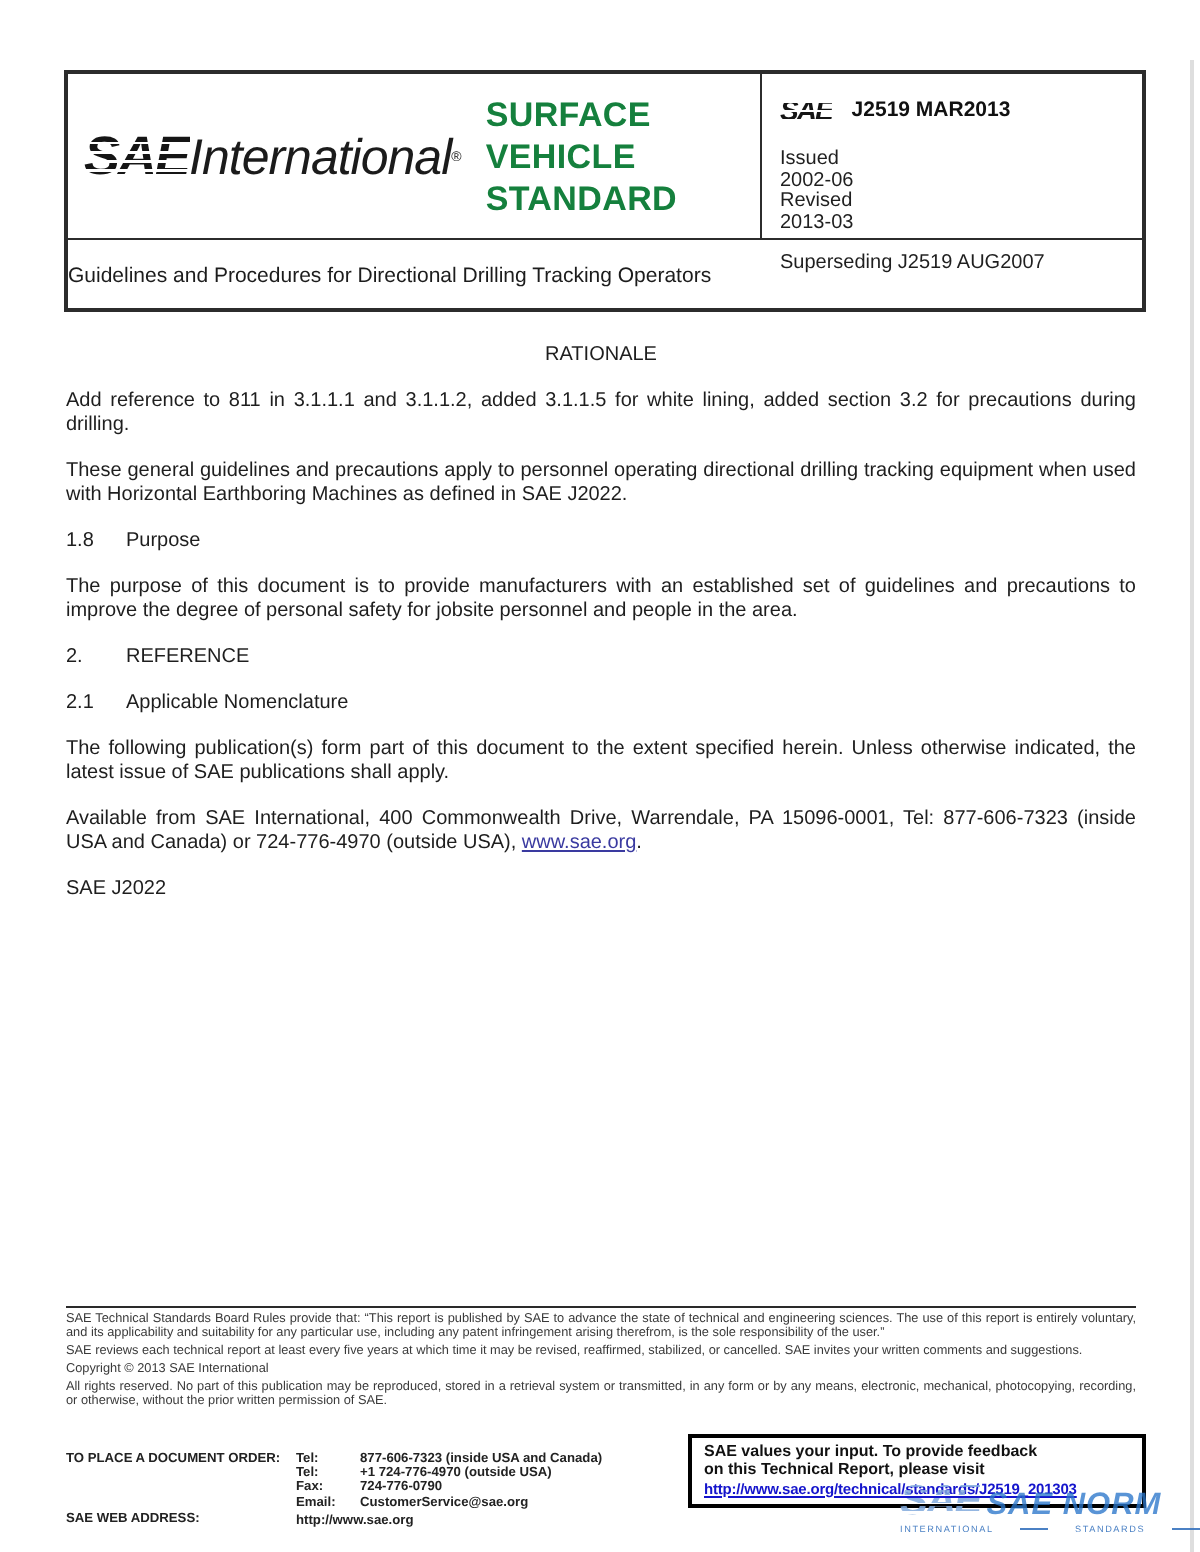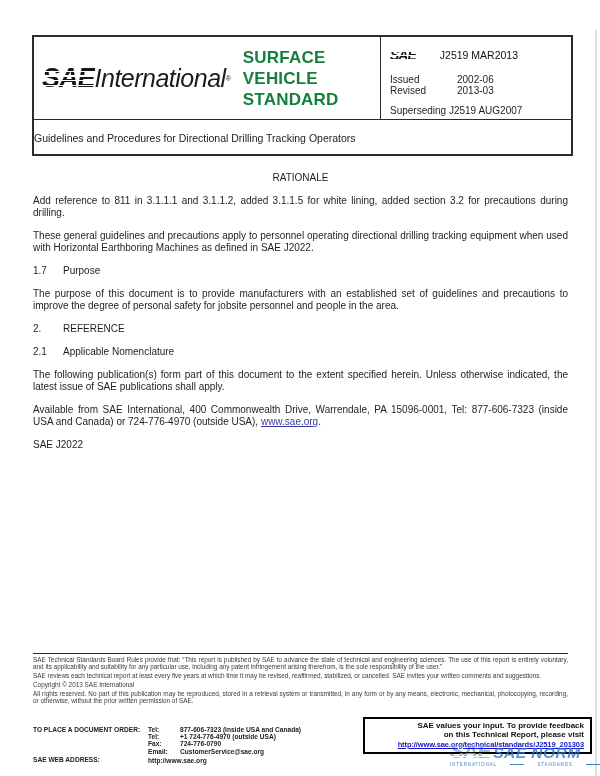--- a/index.html
+++ b/index.html
@@ -18,23 +18,23 @@
   .sae-stripes { font-style:italic; font-weight:900; letter-spacing:-1px;
     background-image:repeating-linear-gradient(180deg,#151515 0 3.2px,#ffffff 3.2px 4.6px);
     -webkit-background-clip:text; background-clip:text; color:transparent; }
   .logo .sae-stripes { font-size:27px; }
   .logo-intl { font-style:italic; font-size:25px; color:#1b1b1b; letter-spacing:-0.5px; }
   .logo-reg { font-size:7px; vertical-align:super; color:#1b1b1b; }
   .doc-type { margin-left:12px; font-weight:bold; font-size:17px; line-height:21px; color:#15803d; letter-spacing:0.2px; }
   .header-right { flex:1; padding:10px 8px 0 9px; }
   .code-row { display:flex; align-items:center; }
   .code-row .sae-stripes { font-size:14px; }
-  .doc-code { margin-left:24px; font-weight:normal; font-size:10.5px; color:#111; }
+  .doc-code { margin-left:10px; font-weight:bold; font-size:10.5px; color:#111; }
   .date-rows { margin-top:12px; font-size:10px; }
-  .date-row { display:flex; line-height:10.5px; }
+  .date-row { display:flex; line-height:10.5px;flex-direction:column; }
   .date-label { width:67px; }
   .superseding { margin-top:9px; font-size:10px; }
   .title-bar { height:37px; border-top:1.5px solid #2c2c2c; display:flex; align-items:center; justify-content:flex-start; }
   .doc-title { font-size:10.5px; color:#1c1c1c; }
 
   
   .body-area { position:absolute; left:33px; top:156px; width:535px; padding-top:16px; font-size:10px; line-height:12px; color:#1e1e1e; }
   .blk { margin-bottom:11px; }
   .center-head { text-align:center; }
   .para { text-align:justify; }
@@ -48,21 +48,21 @@
   .fineprint { position:absolute; left:33px; top:656px; width:535px; font-size:6.4px; line-height:7.3px; color:#3a3a3a; }
   .fineprint p { margin-bottom:1.6px; text-align:justify; }
   .order-block { position:absolute; left:33px; top:726px; width:300px; font-size:6.6px; line-height:7.2px; font-weight:bold; color:#222; }
   .order-title { position:absolute; left:0; top:0; }
   .contact-rows { margin-left:115px; }
   .contact-row { display:flex; white-space:nowrap; }
   .contact-label { width:32px; flex:none; }
   .contact-web { margin-top:2px; }
   .web-label { position:absolute; left:0; top:30px; }
 
-  .feedback-box { position:absolute; left:363px; top:717px; width:229px; height:37px; border:2.5px solid #000; padding:2px 6px 0 6px; font-weight:bold; font-size:8px; line-height:9.4px; color:#111;text-align:right; }
+  .feedback-box { position:absolute; left:344px; top:717px; width:229px; height:37px; border:2.5px solid #000; padding:2px 6px 0 6px; font-weight:bold; font-size:8px; line-height:9.4px; color:#111; }
   .feedback-link { display:block; color:#1414cc; text-decoration:underline; font-size:7.5px; letter-spacing:-0.1px; }
 
   
   .watermark { position:absolute; left:450px; top:741px; width:150px; z-index:5; pointer-events:none; }
   .wm-row { display:flex; align-items:flex-end; }
   .wm-sae { font-style:italic; font-weight:900; font-size:21px; line-height:20px; letter-spacing:-1px;
     background-image:repeating-linear-gradient(180deg,rgba(130,170,220,0.85) 0 2.6px,rgba(255,255,255,0) 2.6px 4px);
     -webkit-background-clip:text; background-clip:text; color:transparent; }
   .wm-name { margin-left:3px; font-weight:900; font-size:15.5px; line-height:16px; letter-spacing:0.5px; color:rgba(42,118,202,0.78); font-style:italic; }
   .wm-sub { display:flex; justify-content:space-between; align-items:center; margin-top:1px; font-size:4.6px; letter-spacing:0.8px; color:rgba(55,115,190,0.9); }
@@ -106,21 +106,21 @@
       <span class="doc-title">Guidelines and Procedures for Directional Drilling Tracking Operators</span>
     </div>
   </div>
 
   <div class="body-area">
     <p class="blk center-head">RATIONALE</p>
     <p class="blk para">Add reference to 811 in 3.1.1.1 and 3.1.1.2, added 3.1.1.5 for white lining, added section 3.2 for precautions during drilling.</p>
 
     <p class="blk para">These general guidelines and precautions apply to personnel operating directional drilling tracking equipment when used with Horizontal Earthboring Machines as defined in SAE J2022.</p>
 
-    <p class="blk heading"><span class="hnum">1.7</span><span>Purpose</span></p>
+    <p class="blk heading"><span class="hnum">1.8</span><span>Purpose</span></p>
     <p class="blk para">The purpose of this document is to provide manufacturers with an established set of guidelines and precautions to improve the degree of personal safety for jobsite personnel and people in the area.</p>
 
     <p class="blk heading"><span class="hnum">2.</span><span>REFERENCE</span></p>
 
     <p class="blk heading"><span class="hnum">2.1</span><span>Applicable Nomenclature</span></p>
     <p class="blk para">The following publication(s) form part of this document to the extent specified herein.  Unless otherwise indicated, the latest issue of SAE publications shall apply.</p>
 
     <p class="blk para"><span>Available from SAE International, 400 Commonwealth Drive, Warrendale, PA 15096-0001, Tel: 877-606-7323 (inside USA and Canada) or 724-776-4970 (outside USA), </span><a class="body-link" href="#">www.sae.org</a><span>.</span></p>
 
     <div class="blk ref-row">

